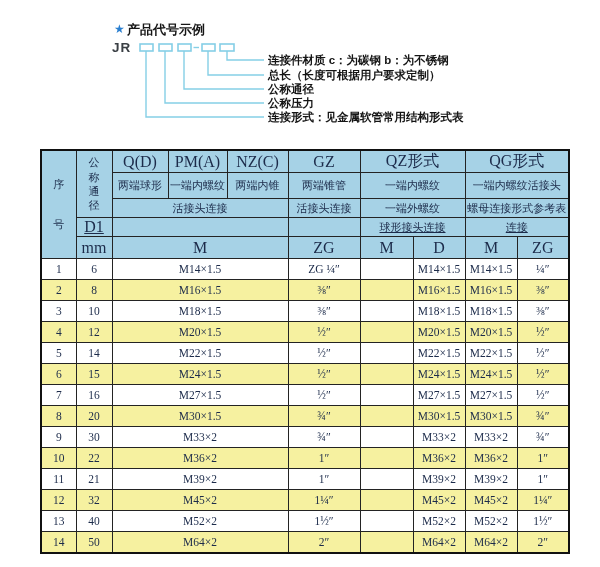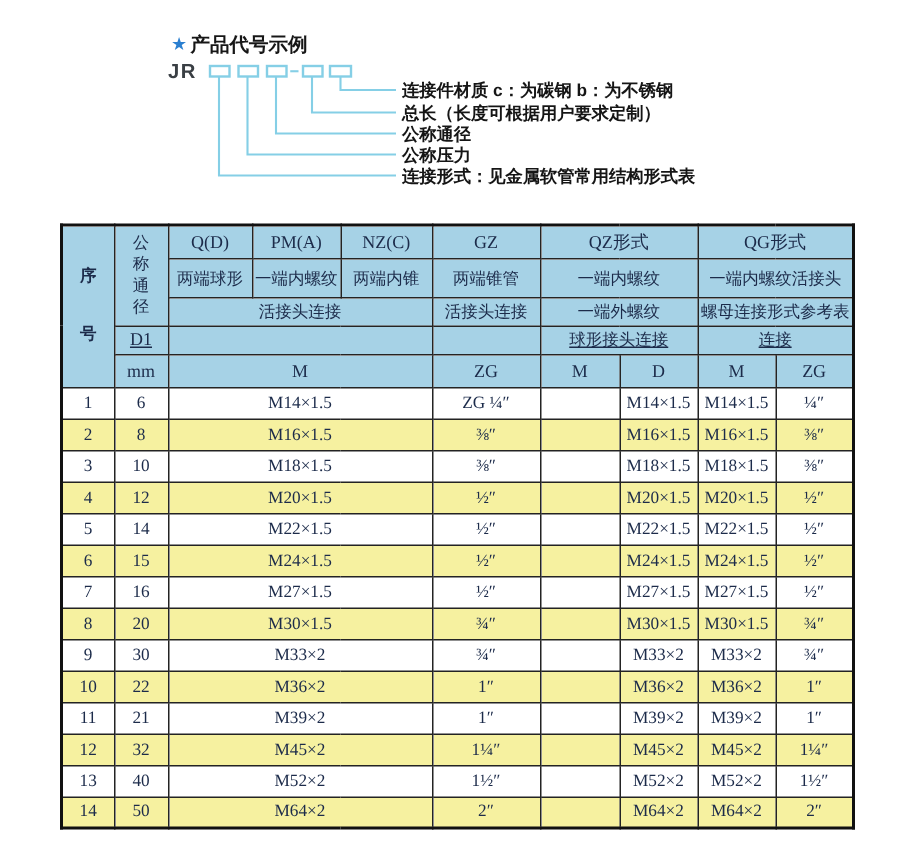--- a/index.html
+++ b/index.html
@@ -22,29 +22,29 @@
   .table-title { position:absolute; left:36px; top:119px; font-size:18px; font-weight:bold;
                  color:#0d0d0d; font-family:"DejaVu Serif", serif; letter-spacing:2.5px; }
 
   
   table { position:absolute; left:40px; top:149px; width:529px; border-collapse:collapse;
           table-layout:fixed; font-family:"Liberation Serif", serif; color:var(--ink); }
   td, th { border:1px solid #232323; text-align:center; vertical-align:middle;
            padding:0; font-weight:normal; overflow:hidden; }
   table { border:2px solid #111; }
   thead td { background:var(--header-blue); font-size:11px; }
-  thead td.code { font-size:12px; }
+  thead td.code { font-size:16px; }
   tbody td { font-size:11.5px; background:#ffffff; }
   tbody tr { height:21px; }
   tbody tr:nth-child(even) td { background:var(--row-yellow); }
   .hr1 { height:22px; } .hr2 { height:26px; } .hr3 { height:19px; }
   .hr4 { height:19px;text-decoration:underline; } .hr5 { height:22px;margin-left:9px; }
   .vstack { width:1.1em; margin:0 auto; word-break:break-all; line-height:1.3;
             font-size:11px; }
-  .vspread { line-height:3.6;font-weight:bold; }
+  .vspread { line-height:3.6; }
 </style>
 </head>
 <body>
 
 <div class="stage">
 
   <svg id="diagram" viewBox="0 0 600 148" xmlns="http://www.w3.org/2000/svg">
     <text class="diag-star" x="114" y="33">★</text>
     <text class="diag-heading" x="127" y="34">产品代号示例</text>
     <text class="diag-jr" x="112" y="52">JR</text>

